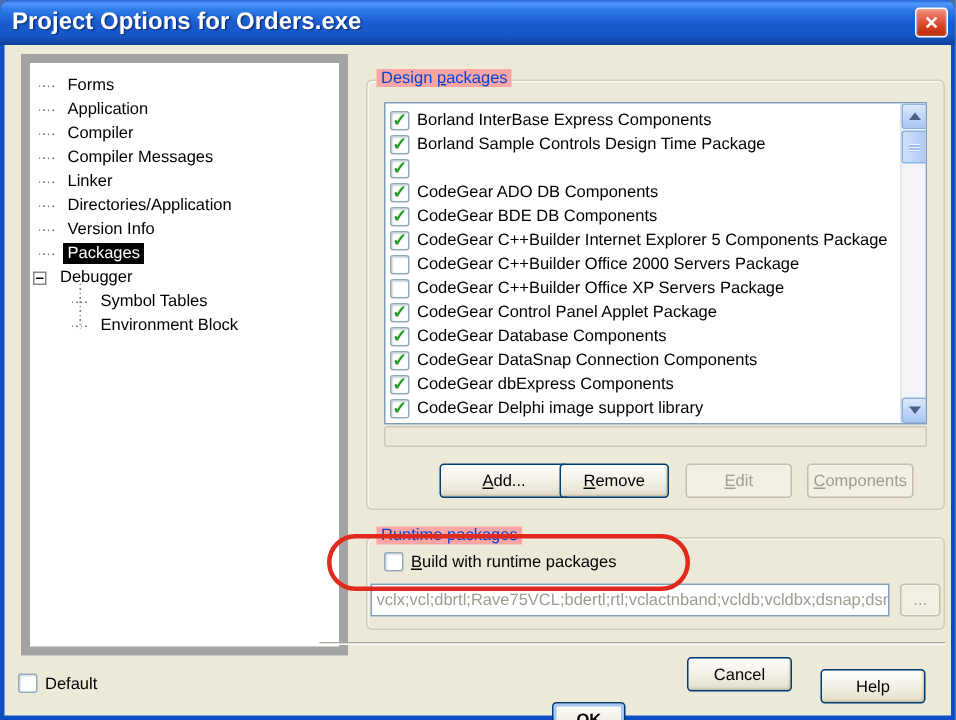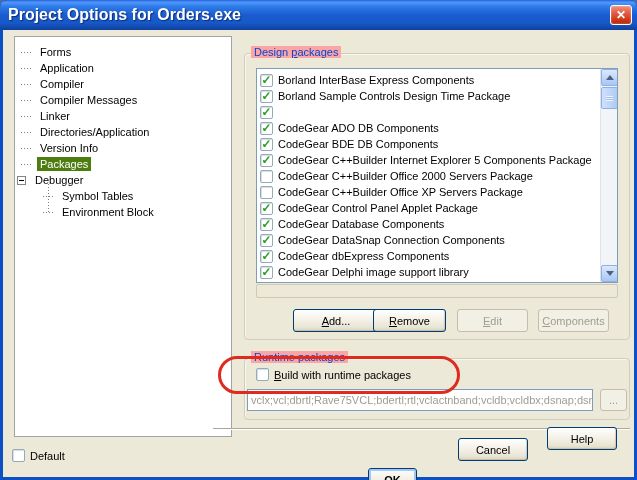--- a/index.html
+++ b/index.html
@@ -9,29 +9,29 @@
     background:linear-gradient(180deg,#2864d8 0%,#4f97fd 8%,#2e7be8 22%,#1a5cd0 50%,#1658c6 78%,#0f3f9c 100%);
     display:flex;align-items:center;}
   .title{color:#fff;font-size:16px;font-weight:bold;margin-left:8px;text-shadow:1px 1px 1px #0b2c74;}
   .closebtn{position:absolute;right:5px;top:5px;width:22px;height:20px;border:1px solid #fff;border-radius:3px;
     background:linear-gradient(180deg,#f0907e 0%,#e35a43 40%,#cf3917 75%,#b52708 100%);
     color:#fff;font-size:12px;font-weight:bold;display:flex;align-items:center;justify-content:center;cursor:pointer;
     box-shadow:inset 0 0 2px rgba(255,255,255,.5);}
   .content{position:absolute;left:3px;top:30px;width:631px;height:447px;background:#ece9d8;font-size:11px;color:#000;}
 
   
-  .treepanel{position:absolute;left:11px;top:6px;width:218px;height:401px;background:#fff;border:1px solid #a3a3a3;padding-top:7px;overflow:hidden;}
+  .treepanel{position:absolute;left:11px;top:6px;width:218px;height:401px;background:#fff;border:6px solid #a3a3a3;padding-top:7px;overflow:hidden;}
   .trow{height:16px;display:flex;align-items:center;white-space:nowrap;cursor:default;}
   .conn{display:inline-block;height:1px;background-image:repeating-linear-gradient(90deg,#808080 0 1px,transparent 1px 3px);}
   .conn.root{width:12px;margin-left:6px;margin-right:4px;}
   .conn.child{width:12px;margin-left:28px;margin-right:4px;}
   .expandbox{display:inline-flex;align-items:center;justify-content:center;width:9px;height:9px;border:1px solid #848484;background:#fff;margin-left:2px;margin-right:6px;}
   .expandbox .minus{display:block;width:5px;height:1px;background:#000;}
   .tlabel{padding:1px 3px;}
-  .tlabel.selected{background:#4d7c0f;color:#fff;}
+  .tlabel.selected{background:#000000;color:#fff;}
   .vline{position:absolute;width:1px;background-image:repeating-linear-gradient(180deg,#808080 0 1px,transparent 1px 3px);}
 
   
   .groupbox{position:absolute;border:1px solid #d0cdba;border-radius:4px;box-shadow:inset 1px 1px 0 rgba(255,255,255,.6);}
   .gblabel{position:absolute;top:-8px;left:6px;background:#fca5a5;padding:0 3px;color:#0046d5;}
   .u{text-decoration:underline;}
 
   
   .listbox{position:absolute;left:253px;top:38px;width:362px;height:215px;background:#fff;border:1px solid #7f9db9;padding-top:3px;overflow:hidden;}
   .lrow{height:16px;display:flex;align-items:center;padding-left:3px;white-space:nowrap;}
@@ -254,16 +254,16 @@
     <div class="pathfield">vclx;vcl;dbrtl;Rave75VCL;bdertl;rtl;vclactnband;vcldb;vcldbx;dsnap;dsnap</div>
     <div class="btn disabled browse">...</div>
 
     <div class="separator"></div>
 
     <span class="formcbx" style="left:9px;top:419px;"></span>
     <span class="cblabel" style="left:27px;top:420px;">Default</span>
 
     <div class="btn default" style="left:365px;top:438px;width:49px;font-weight:bold;">OK</div>
     <div class="btn" style="left:455px;top:408px;width:70px;">Cancel</div>
-    <div class="btn" style="left:544px;top:397px;width:70px;">Help</div>
+    <div class="btn" style="left:544px;top:416px;width:70px;">Help</div>
 
   </div>
 </div>
 
 </body></html>

